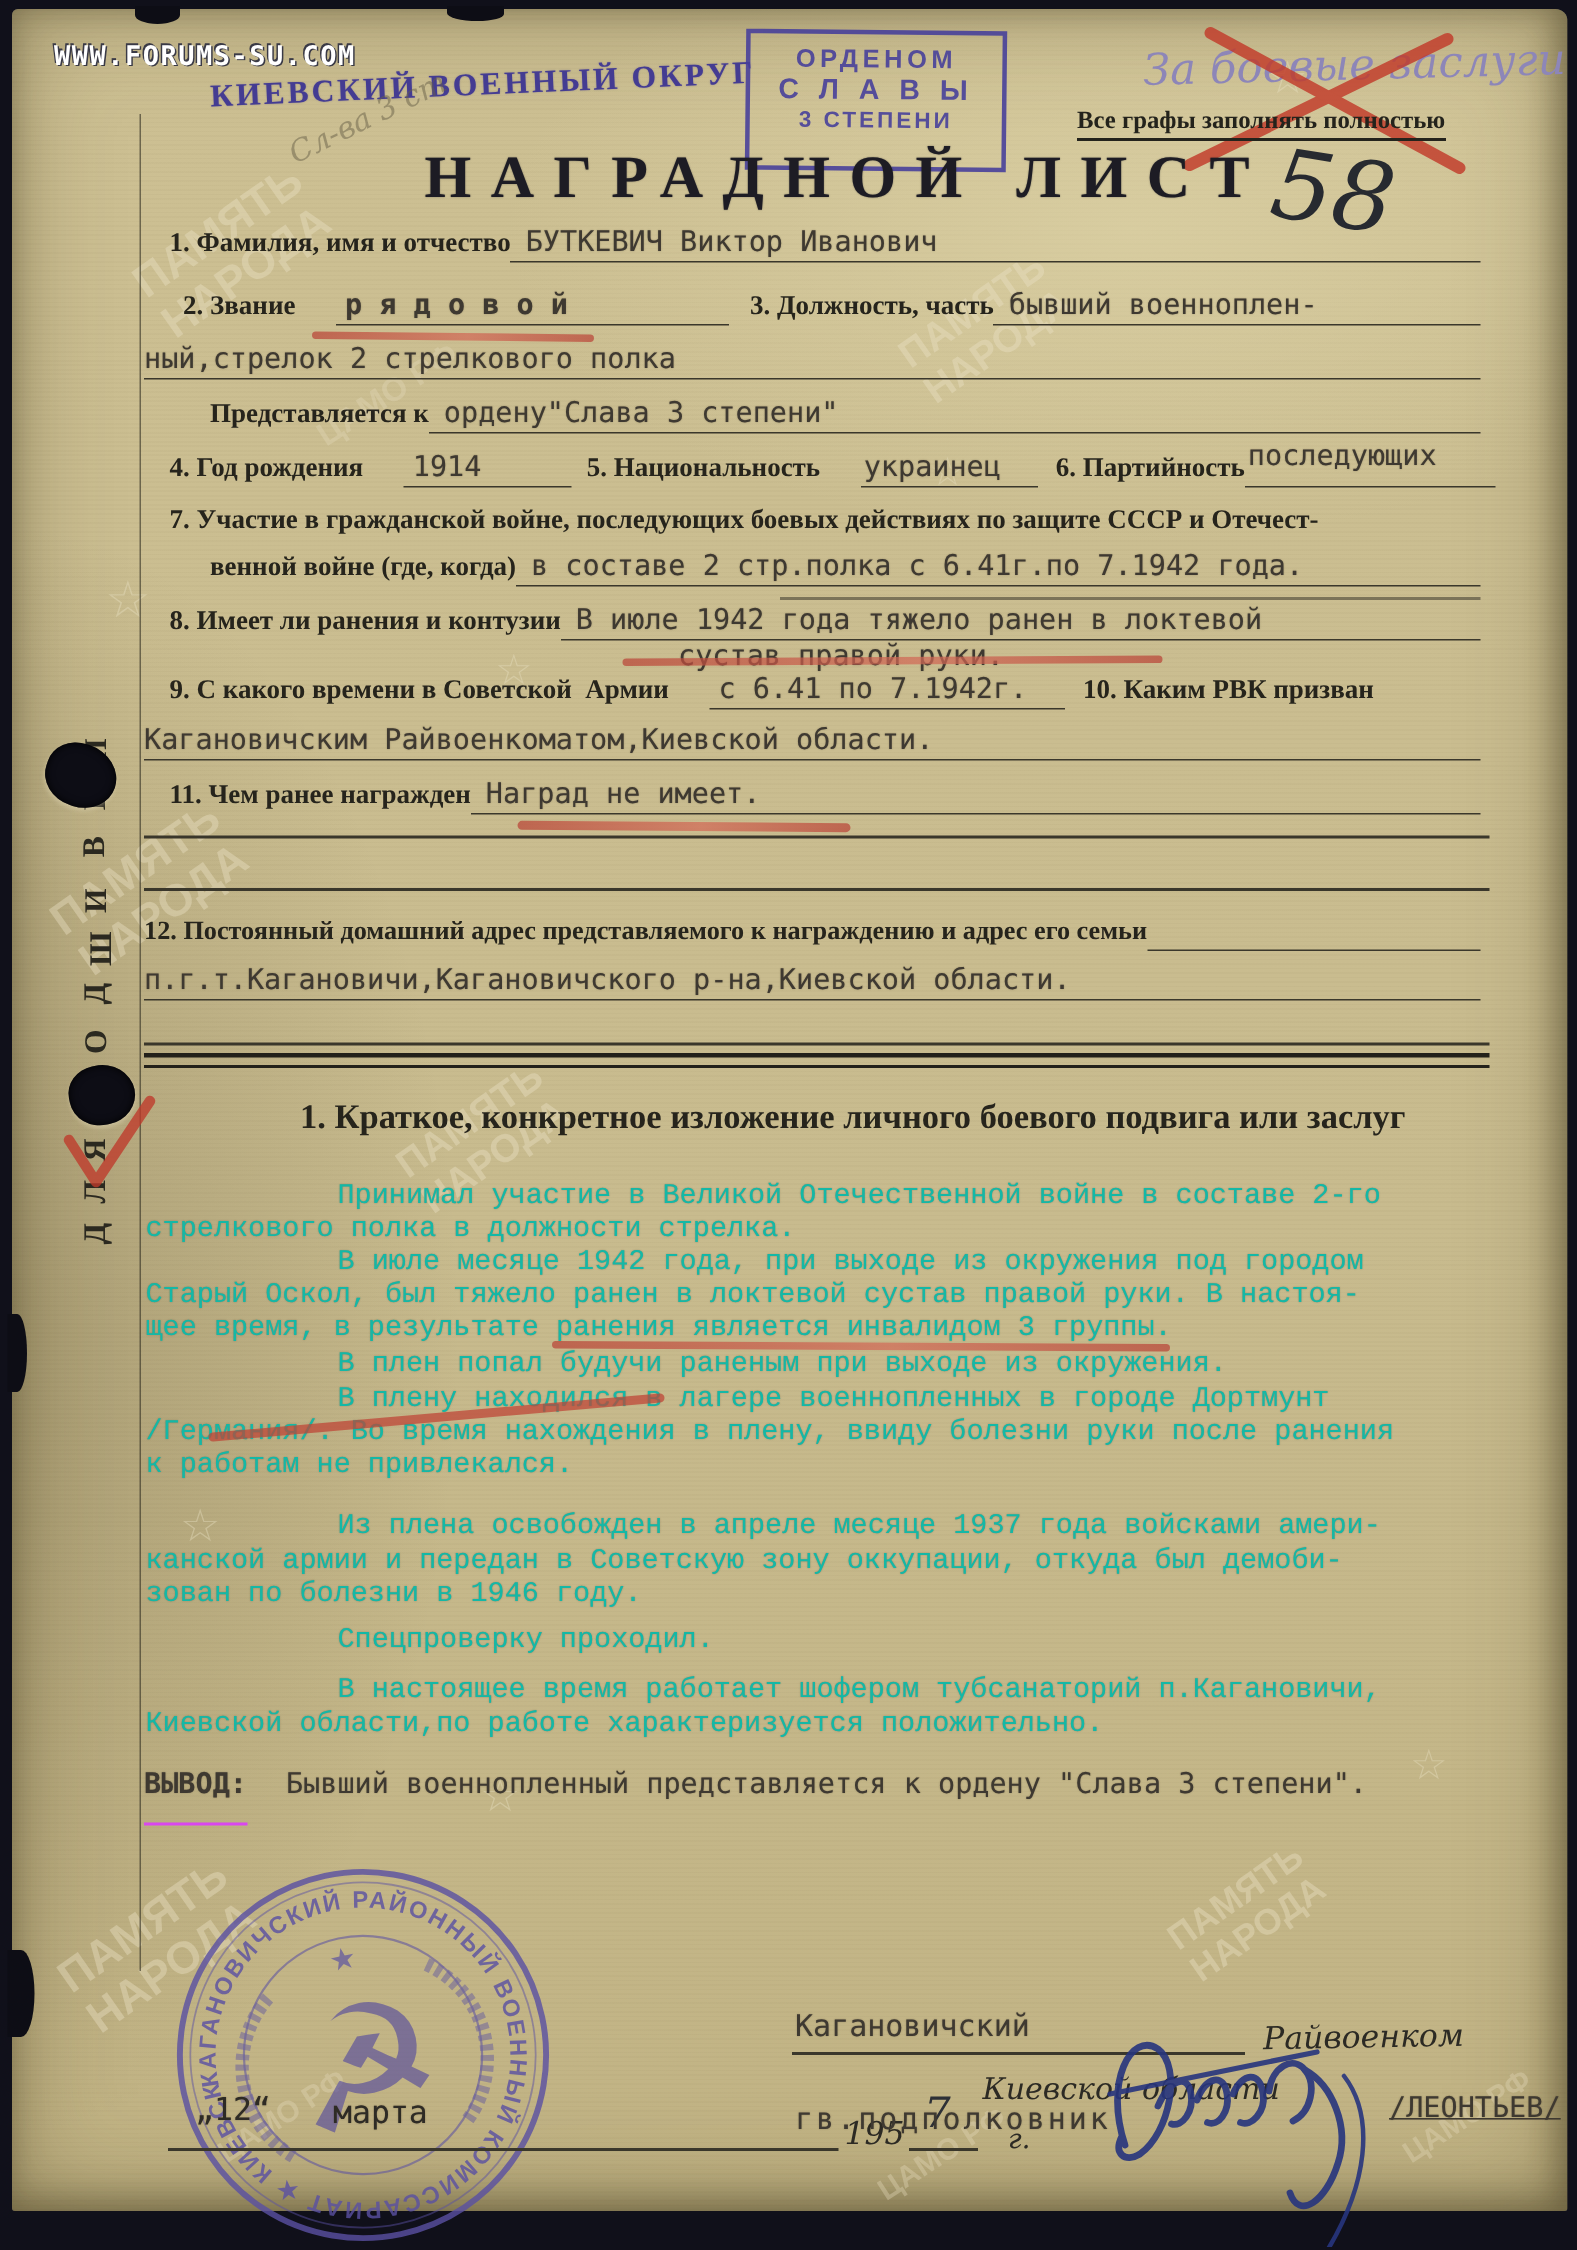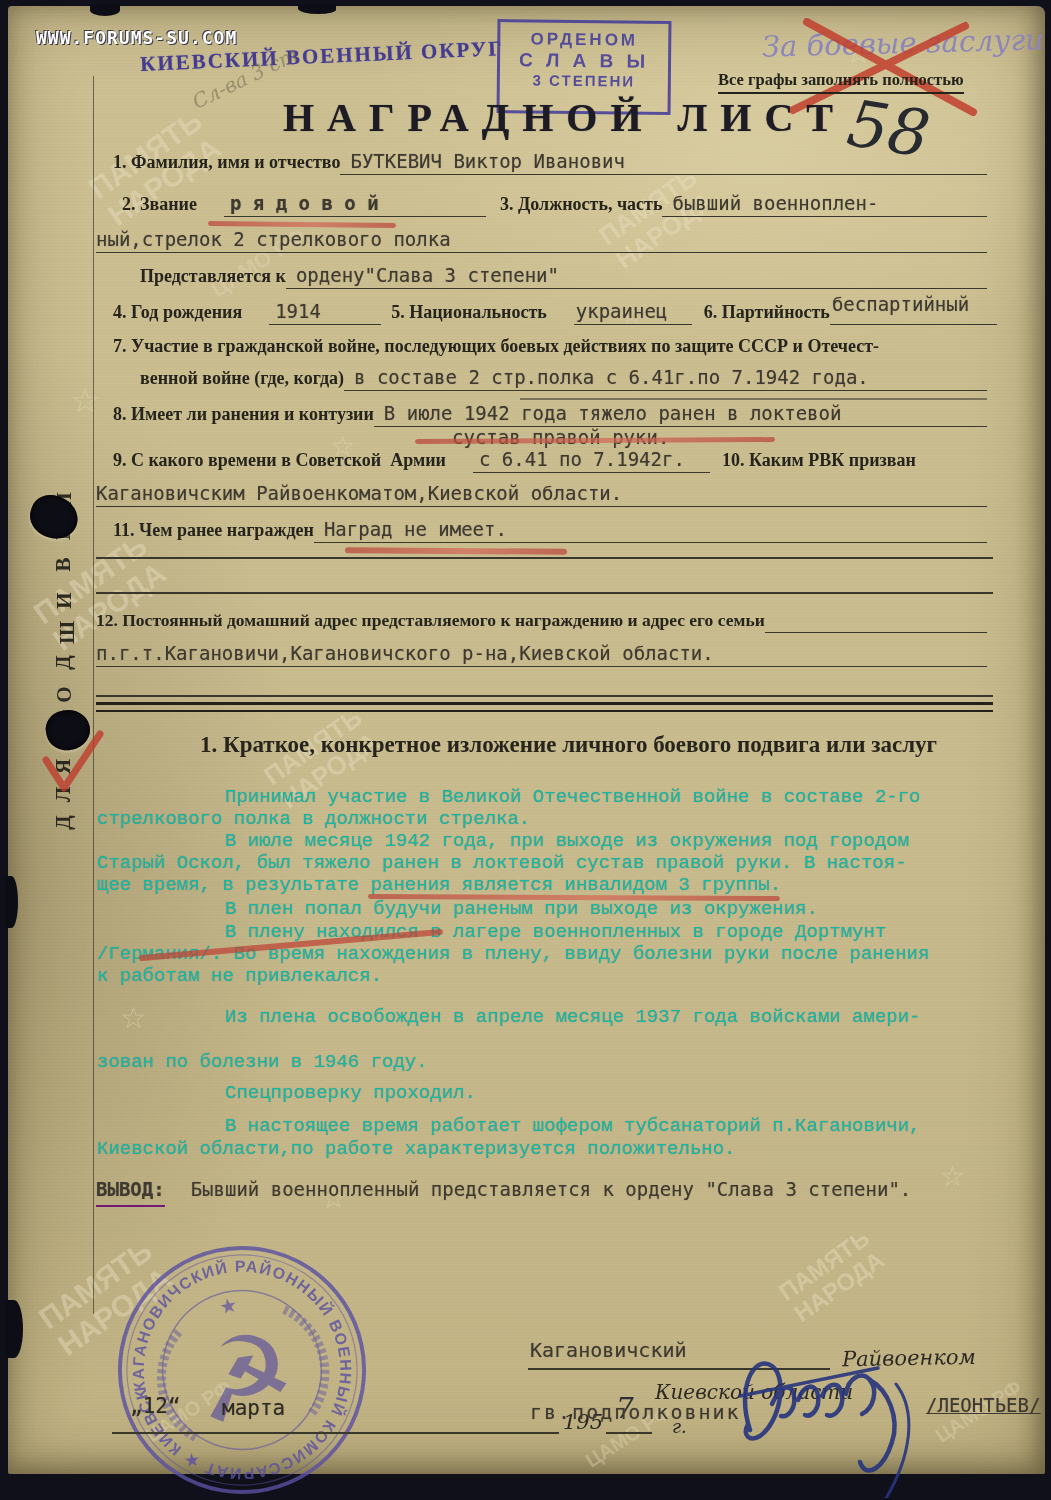--- a/index.html
+++ b/index.html
@@ -150,21 +150,21 @@
     <span class="lbl">Представляется к</span>
     <span class="typed fill">ордену"Слава 3 степени"</span>
   </div>
 
   <div class="row" style="left:113px;top:300px;right:54px;">
     <span class="lbl">4. Год рождения</span>
     <span class="typed ul" style="width:100px;">1914</span>
     <span class="lbl" style="margin-left:10px;">5. Национальность</span>
     <span class="typed ul" style="width:110px;padding-left:2px;">украинец</span>
     <span class="lbl" style="margin-left:12px;">6. Партийность</span>
-    <span class="typed fill" style="padding-left:2px;"><span style="display:inline-block;transform:translateY(-7px);">беспартийный</span></span>
+    <span class="typed fill" style="padding-left:2px;"><span style="display:inline-block;transform:translateY(-7px);">последующих</span></span>
   </div>
 
   <div class="lbl" style="position:absolute;left:113px;top:336px;">7. Участие в гражданской войне, последующих боевых действиях по защите СССР и Отечест-</div>
   <div class="row" style="left:140px;top:366px;right:64px;">
     <span class="lbl">венной войне (где, когда)</span>
     <span class="typed fill">в составе 2 стр.полка с 6.41г.по 7.1942 года.</span>
   </div>
   <div class="rule" style="left:520px;top:398px;right:64px;opacity:.55;"></div>
 
   <div class="row" style="left:113px;top:402px;right:64px;">
@@ -210,32 +210,33 @@
   <div class="body-line" style="left:225px;top:786px;">Принимал участие в Великой Отечественной войне в составе 2-го</div>
   <div class="body-line" style="left:97px;top:808px;">стрелкового полка в должности стрелка.</div>
   <div class="body-line" style="left:225px;top:830px;">В июле месяце 1942 года, при выходе из окружения под городом</div>
   <div class="body-line" style="left:97px;top:852px;">Старый Оскол, был тяжело ранен в локтевой сустав правой руки. В настоя-</div>
   <div class="body-line" style="left:97px;top:874px;">щее время, в результате ранения является инвалидом 3 группы.</div>
   <div class="body-line" style="left:225px;top:898px;">В плен попал будучи раненым при выходе из окружения.</div>
   <div class="body-line" style="left:225px;top:921px;">В плену находился в лагере военнопленных в городе Дортмунт</div>
   <div class="body-line" style="left:97px;top:943px;">/Германия/. Во время нахождения в плену, ввиду болезни руки после ранения</div>
   <div class="body-line" style="left:97px;top:965px;">к работам не привлекался.</div>
   <div class="body-line" style="left:225px;top:1006px;">Из плена освобожден в апреле месяце 1937 года войсками амери-</div>
+  <div class="body-line" style="left:97px;top:1029px;">канской армии и передан в Советскую зону оккупации, откуда был демоби-</div>
   <div class="body-line" style="left:97px;top:1051px;">зован по болезни в 1946 году.</div>
   <div class="body-line" style="left:225px;top:1082px;">Спецпроверку проходил.</div>
   <div class="body-line" style="left:225px;top:1115px;">В настоящее время работает шофером тубсанаторий п.Кагановичи,</div>
   <div class="body-line" style="left:97px;top:1138px;">Киевской области,по работе характеризуется положительно.</div>
 
   <div class="redline" style="left:368px;top:895px;width:412px;transform:rotate(.3deg);"></div>
   <svg style="position:absolute;left:130px;top:918px;opacity:.72;" width="330" height="52">
     <line x1="12" y1="40" x2="310" y2="14" stroke="#bf4335" stroke-width="6" stroke-linecap="round"></line>
   </svg>
 
   <div class="row" style="left:96px;top:1178px;right:44px;">
-    <span class="typed" style="font-weight:700;border-bottom:2px solid #701a75;padding-bottom:5px;">ВЫВОД:</span>
+    <span class="typed" style="font-weight:700;border-bottom:2px solid #d946ef;padding-bottom:15px;">ВЫВОД:</span>
     <span class="typed" style="margin-left:26px;">Бывший военнопленный представляется к ордену "Слава 3 степени".</span>
   </div>
 
   <svg style="position:absolute;left:108px;top:1240px;opacity:.8;transform:rotate(-12deg);" width="268" height="260" viewBox="0 0 268 262">
     <circle cx="134" cy="131" r="123" fill="none" stroke="#5a50a3" stroke-width="4"></circle>
     <circle cx="134" cy="131" r="116" fill="none" stroke="#5a50a3" stroke-width="1.2" opacity=".6"></circle>
     <circle cx="134" cy="131" r="80" fill="none" stroke="#5a50a3" stroke-width="1.5" opacity=".7"></circle>
     <defs>
         <path id="sealcirc" d="M 134,131 m -99,0 a 99,99 0 1,1 198,0 a 99,99 0 1,1 -198,0"></path>
       </defs>

